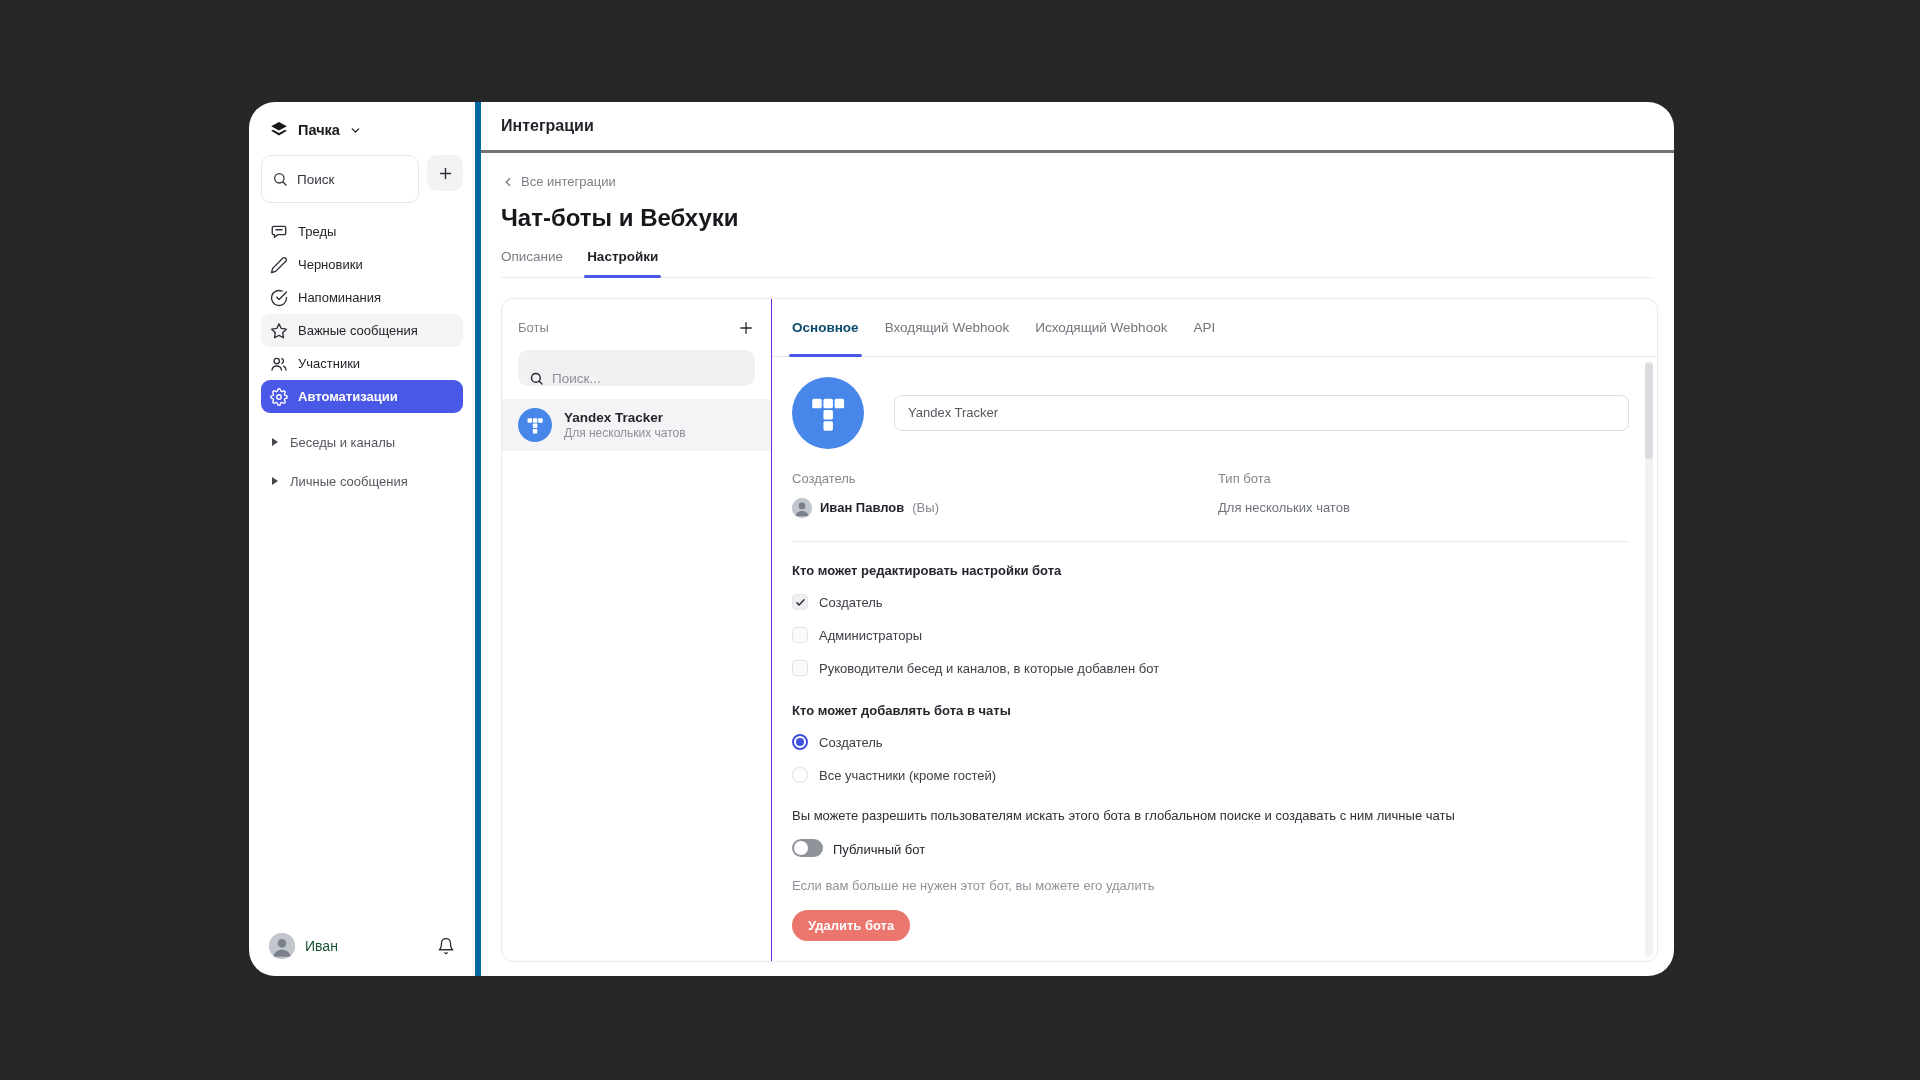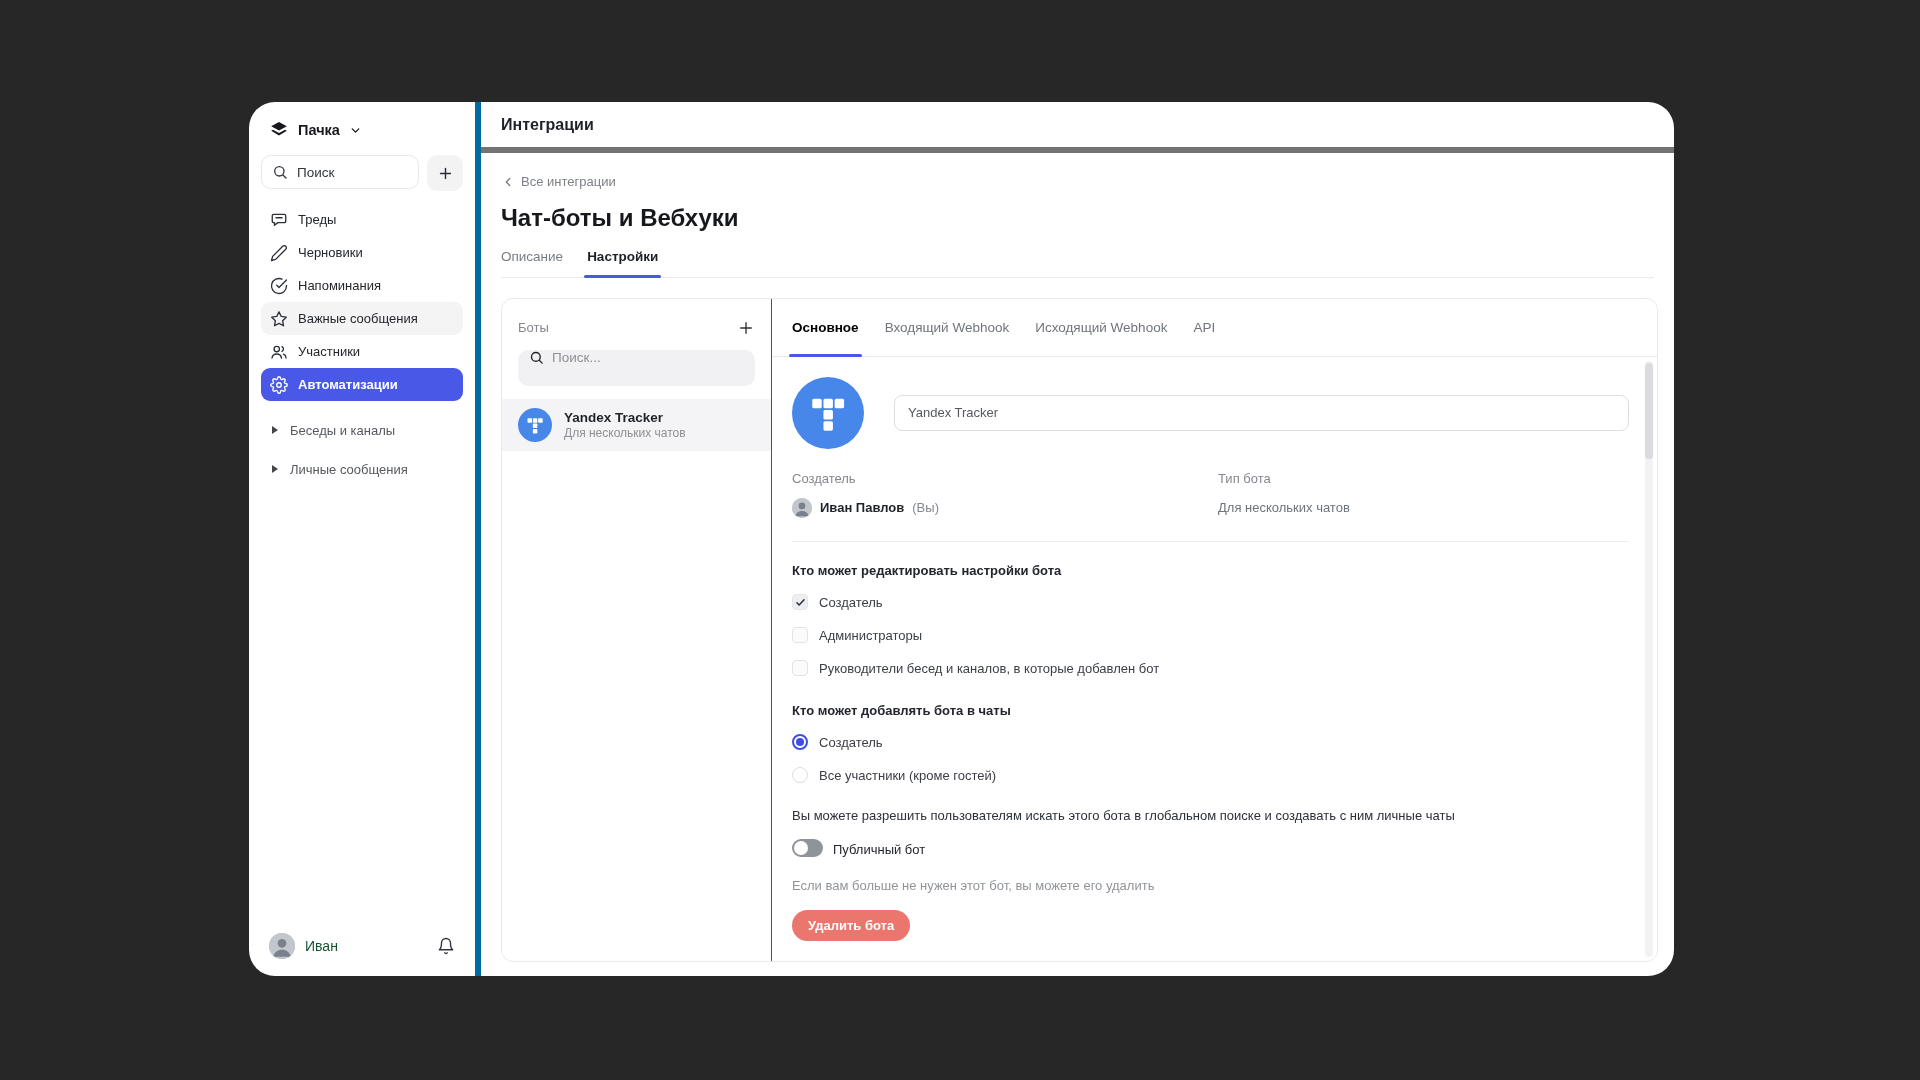--- a/index.html
+++ b/index.html
@@ -16,21 +16,21 @@
   }
   
   .sidebar {
     width:232px; flex:0 0 232px; border-right:6px solid #0369a1;
     display:flex; flex-direction:column; padding:13px 12px 14px;
   }
   .ws-row { display:flex; align-items:center; gap:9px; padding:0 8px; height:30px; margin-bottom:10px; cursor:pointer; }
   .ws-row .ws-name { font-size:14.5px; font-weight:700; color:#17191d; }
   .search-row { display:flex; gap:8px; margin-bottom:12px; }
   .sb-search {
-    flex:1; height:34px; border:1px solid #e7e8ea; border-radius:10px;
+    flex:1; height:48px; border:1px solid #e7e8ea; border-radius:10px;
     display:flex; align-items:center; gap:9px; padding:0 10px;
     font-size:13.5px; color:#33373d; background:#fff;
   }
   .add-btn {
     width:36px; height:36px; border:none; border-radius:10px; background:#f3f3f4;
     display:flex; align-items:center; justify-content:center; cursor:pointer; color:#2a2d33;
   }
   .nav { display:flex; flex-direction:column; }
   .nav-item {
     height:33px; border-radius:9px; display:flex; align-items:center; gap:10px;
@@ -47,21 +47,21 @@
   }
   .tri { width:0; height:0; border-left:6px solid #43474d; border-top:4.5px solid transparent; border-bottom:4.5px solid transparent; }
   .sb-spacer { flex:1; }
   .user-row { display:flex; align-items:center; gap:10px; padding:0 8px; height:32px; }
   .user-avatar { width:26px; height:26px; border-radius:50%; overflow:hidden; background:#c2c7ce; flex:0 0 26px; }
   .user-name { font-size:14px; color:#14532d; }
   .bell-btn { margin-left:auto; background:none; border:none; color:#2e3238; display:flex; cursor:pointer; }
   
   .main { flex:1; display:flex; flex-direction:column; min-width:0; }
   .main-header {
-    height:51px; flex:0 0 51px; border-bottom:6px solid #737373;
+    height:51px; flex:0 0 51px; border-bottom:3px solid #737373;
     display:flex; align-items:center; padding:0 20px;
     font-size:16px; font-weight:700; color:#1f2228;
   }
   .page-head { padding:21px 20px 0; }
   .breadcrumb { display:inline-flex; align-items:center; gap:6px; color:#7d8187; font-size:13px; cursor:pointer; }
   .page-title { margin-top:11px; font-size:24px; font-weight:700; color:#16181c; }
   .page-tabs { margin-top:17px; display:flex; gap:24px; border-bottom:1px solid #ececee; }
   .ptab { font-size:13.5px; color:#777c83; padding-bottom:13px; position:relative; cursor:pointer; }
   .ptab.active { color:#1d2averaging026; color:#1d2026; font-weight:700; }
   .ptab.active::after { content:""; position:absolute; left:-3px; right:-3px; bottom:-1px; height:3px; border-radius:2px; background:#4a58e8; }
@@ -69,31 +69,31 @@
   .content-card {
     margin:20px 16px 14px 20px; flex:1; min-height:0;
     border:1px solid #e9eaec; border-radius:12px; display:flex; overflow:hidden;
   }
   .bots-col { width:270px; flex:0 0 270px; border-right:1px solid #6d28d9; display:flex; flex-direction:column; padding-top:17px; }
   .bots-head { padding:0 16px; display:flex; align-items:center; justify-content:space-between; height:24px; }
   .bots-title { font-size:13px; color:#84888e; }
   .bots-add { background:none; border:none; color:#2a2d33; display:flex; cursor:pointer; padding:0; }
   .bots-search {
     margin:10px 16px 13px; height:36px; background:#f1f1f3; border-radius:10px;
-    display:flex; align-items:flex-start; gap:8px; padding:0 11px; font-size:13.5px; color:#8d9096;
+    display:flex; align-items:flex-end; gap:8px; padding:0 11px; font-size:13.5px; color:#8d9096;
   }
   .bot-item { height:52px; background:#f4f4f6; display:flex; align-items:center; gap:12px; padding:0 16px; cursor:pointer; }
   .bot-ava-sm { width:34px; height:34px; border-radius:50%; background:#4787ea; display:flex; align-items:center; justify-content:center; flex:0 0 34px; }
   .bot-item-name { font-size:13.5px; font-weight:700; color:#1f2329; line-height:17px; }
   .bot-item-sub { font-size:12px; color:#8d9096; line-height:15px; }
   
   .settings-col { flex:1; min-width:0; display:flex; flex-direction:column; position:relative; }
   .stabs { height:58px; flex:0 0 58px; border-bottom:1px solid #e9eaec; display:flex; gap:26px; padding:0 20px; }
   .stab { font-size:13.5px; color:#70757c; display:flex; align-items:center; position:relative; cursor:pointer; }
-  .stab.active { color:#000000; font-weight:700; }
+  .stab.active { color:#0c4a6e; font-weight:700; }
   .stab.active::after { content:""; position:absolute; left:-3px; right:-3px; bottom:-1px; height:3px; border-radius:2px; background:#4a58e8; }
   .sbody { flex:1; padding:20px 28px 0 20px; position:relative; min-height:0; }
   .bot-row { display:flex; align-items:center; gap:30px; }
   .bot-ava-lg { width:72px; height:72px; border-radius:50%; background:#4787ea; display:flex; align-items:center; justify-content:center; flex:0 0 72px; }
   .name-input {
     flex:1; height:36px; border:1px solid #dbdde1; border-radius:8px; padding:0 13px;
     font-size:13px; color:#55585e; font-family:"Liberation Sans", sans-serif; background:#fff; outline:none;
   }
   .meta-row { margin-top:22px; display:flex; }
   .meta-col1 { width:426px; flex:0 0 426px; }

